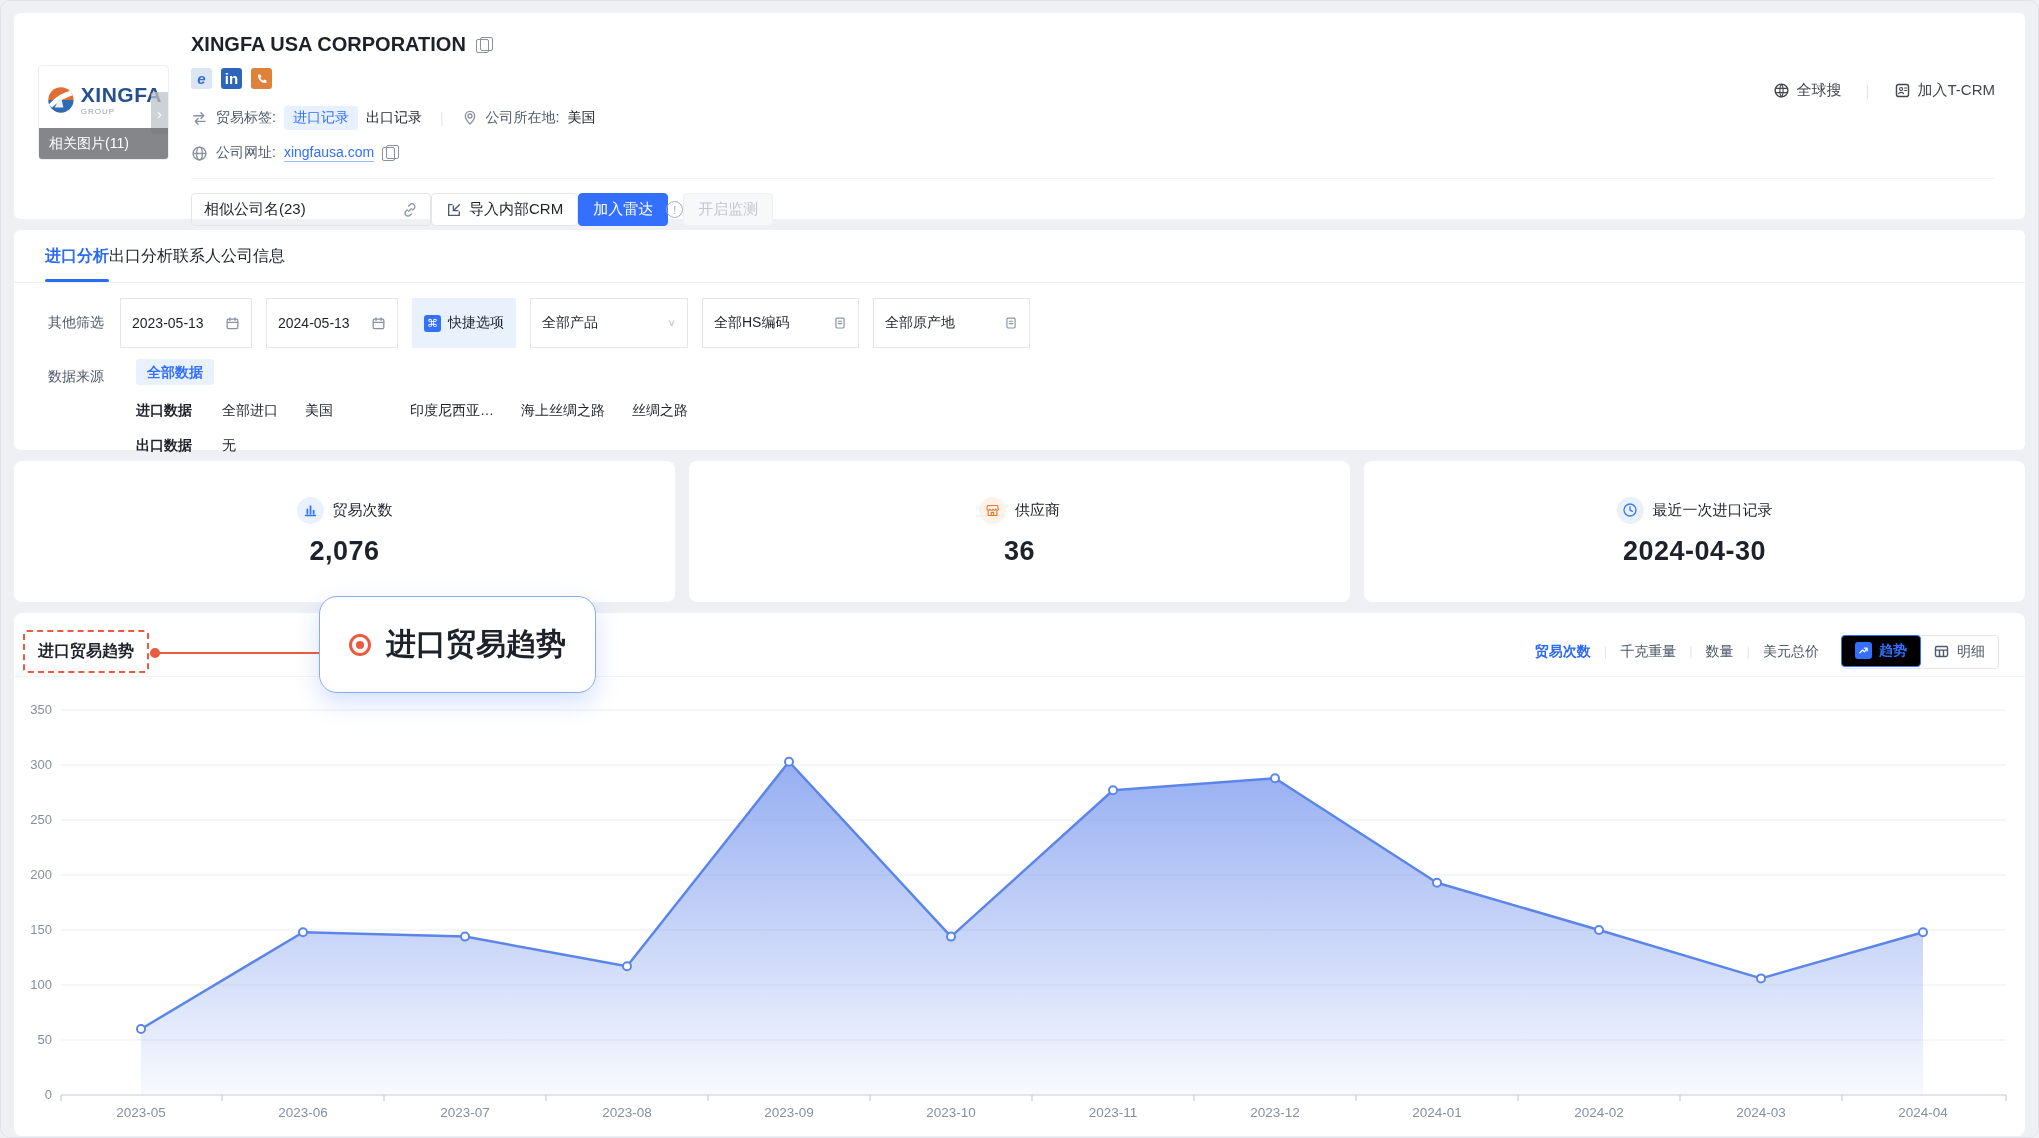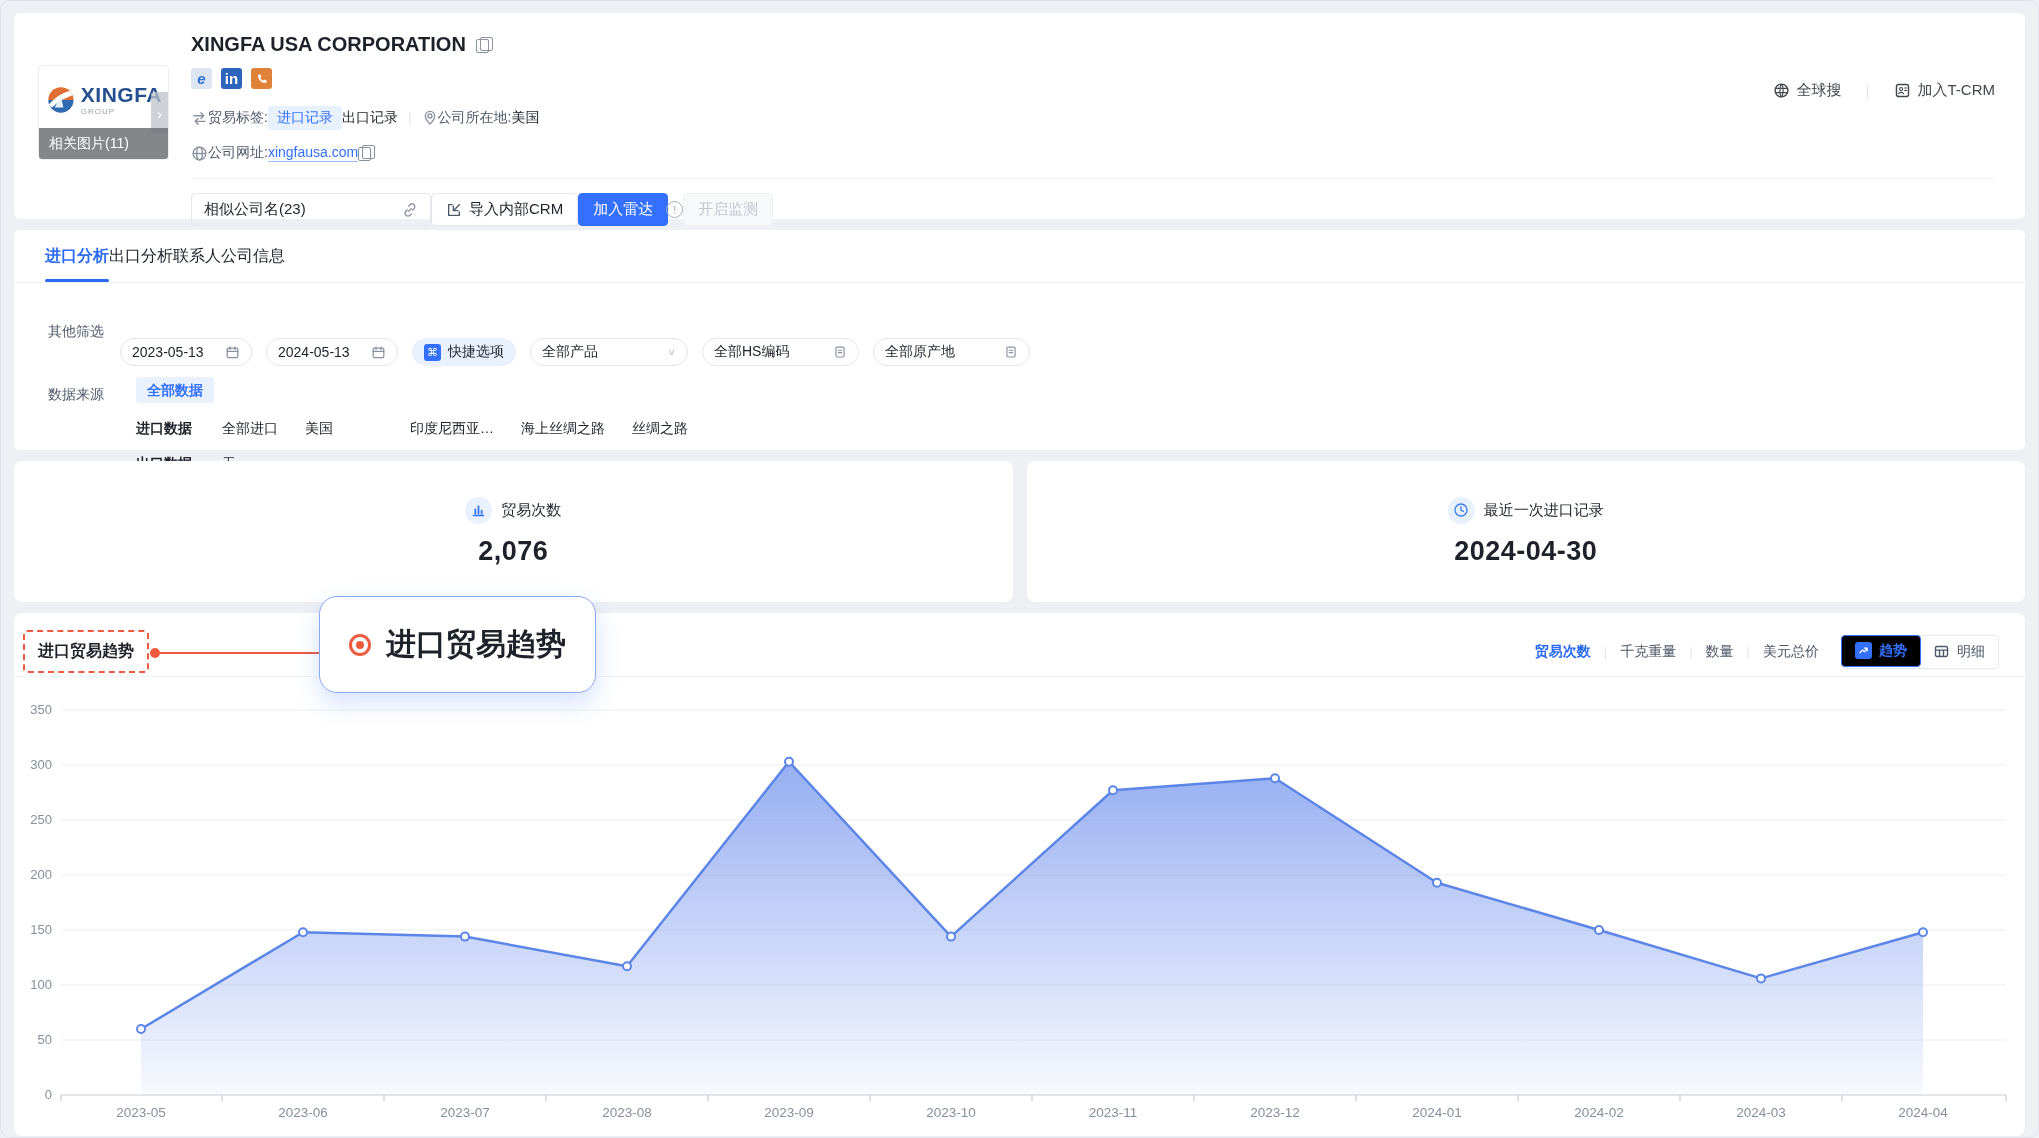--- a/index.html
+++ b/index.html
@@ -25,21 +25,21 @@
   .title-row { display: flex; align-items: center; gap: 10px; }
   .company-title { font-size: 20px; font-weight: 600; color: #1d2129; }
   .icon-copy { width: 16px; height: 16px; position: relative; display: inline-block; cursor: pointer; }
   .icon-copy::before { content:""; position:absolute; left:0; bottom:0; width:11px; height:12px; border:1.5px solid #8a919f; border-radius:2px; background:#fff;}
   .icon-copy::after { content:""; position:absolute; left:4px; top:0; width:11px; height:12px; border:1.5px solid #8a919f; border-radius:2px; }
   .social-row { display: flex; gap: 9px; margin-top: 12px; }
   .s-icon { width: 21px; height: 21px; border-radius: 3px; display: flex; align-items: center; justify-content: center; font-size: 13px; font-weight: 700; cursor: pointer; }
   .s-ie { background: #dbe5f3; color: #2f6fce; font-style: italic; font-size: 15px; }
   .s-in { background: #2d64bc; color: #fff; font-size: 15px; }
   .s-ph { background: #e0813a; color: #fff; }
-  .meta-row { display: flex; align-items: center; gap: 0; margin-top: 17px; font-size: 14px; color: #4e5969; }
+  .meta-row { display: flex; align-items: center; gap: 8px; margin-top: 17px; font-size: 14px; color: #4e5969; }
   .meta-row .val { color: #1d2129; }
   .tag-blue { background: #e8f1ff; color: #3370ff; padding: 3px 9px; border-radius: 3px; font-size: 14px; }
   .v-sep { color: #e5e6eb; margin: 0 10px; }
   .link-blue { color: #3370ff; text-decoration: none; border-bottom: 1px solid #9cbcfb; padding-bottom: 1px; cursor: pointer; }
   .head-divider { border-top: 1px solid #f2f3f5; margin-top: 16px; }
   .btn-row { display: flex; align-items: center; gap: 0; margin-top: 14px; }
   .similar-box { width: 240px; height: 33px; border: 1px solid #e5e6eb; border-radius: 4px; display: flex; align-items: center; justify-content: space-between; padding: 0 12px; font-size: 15px; color: #1d2129; cursor: pointer; }
   .btn { height: 33px; border: 1px solid #e5e6eb; border-radius: 4px; background: #fff; display: inline-flex; align-items: center; gap: 7px; padding: 0 14px; font-size: 15px; color: #1d2129; cursor: pointer; }
   .btn-primary { background: #3370ff; border-color: #3370ff; color: #fff; font-weight: 500; }
   .btn-disabled { background: #f7f8fa; border-color: #f0f1f3; color: #c2c7d0; cursor: default; }
@@ -48,21 +48,21 @@
   .tr-link { display: inline-flex; align-items: center; gap: 7px; cursor: pointer; }
 
   
   .tabs-card { margin-top: 11px; height: 220px; }
   .tabs-row { display: flex; padding: 0 31px; height: 53px; align-items: center; border-bottom: 1px solid #f0f1f3; }
   .tab { font-size: 16px; color: #1d2129; position: relative; height: 100%; display: flex; align-items: center; cursor: pointer; }
   .tab.active { color: #2a6af5; font-weight: 700; }
   .tab.active::after { content:""; position: absolute; bottom: 0; left: 0; right: 0; height: 3px; border-radius: 2px; background: #2a6af5; }
   .filters-row { display: flex; align-items: center; gap: 14px; margin: 15px 0 0 34px; }
   .f-label { font-size: 14px; color: #4e5969; margin-right: 2px; }
-  .f-box { height: 28px; border: 1px solid #e5e6eb; border-radius: 14px; background: #fff; display: inline-flex; align-items: center; justify-content: space-between; padding: 0 11px; font-size: 14px; color: #1d2129; cursor: pointer; margin-top: 40px; }
+  .f-box { height: 50px; border: 1px solid #e5e6eb; border-radius: 0; background: #fff; display: inline-flex; align-items: center; justify-content: space-between; padding: 0 11px; font-size: 14px; color: #1d2129; cursor: pointer; }
   .f-date { width: 132px; }
   .f-quick { background: #e9f1fd; border: none; gap: 7px; padding: 0 12px; }
   .cmd-chip { width: 17px; height: 17px; background: #3370ff; border-radius: 3px; color:#fff; font-size: 11px; display:flex; align-items:center; justify-content:center; }
   .f-select { width: 158px; color: #1d2129; }
   .f-doc { width: 157px; }
   .chev { color: #c2c7d0; font-size: 12px; transform: scaleY(.8); }
   .ds-block { display: flex; margin: 16px 0 0 34px; font-size: 14px; }
   .ds-label { width: 88px; color: #4e5969; padding-top: 4px; }
   .chip-alldata { background: #e9f1fd; color: #3370ff; font-weight: 600; padding: 5px 11px; border-radius: 3px; cursor: pointer; }
   .ds-row { display: flex; align-items: center; margin-top: 20px; }
@@ -281,20 +281,32 @@
       <div class="stat-head">
         <span class="stat-ic ic-blue-bg">
           <svg width="15" height="15" viewBox="0 0 24 24">
               <path d="M4 20 H20" stroke="#3370ff" stroke-width="2.4" stroke-linecap="round"></path>
               <path d="M7 17 V10 M12 17 V5 M17 17 V12" stroke="#3370ff" stroke-width="2.8" stroke-linecap="round"></path>
             </svg>
         </span>
         <span class="stat-label">贸易次数</span>
       </div>
       <div class="stat-value">2,076</div>
+    </div>
+    <div class="stat-card">
+      <div class="stat-head">
+        <span class="stat-ic ic-orange-bg">
+          <svg width="15" height="15" viewBox="0 0 24 24">
+              <path d="M4 4 H20 M4 4 L3 9 C3 10.5 4.2 11.5 5.7 11.5 C7 11.5 8 10.6 8 9.5 C8 10.6 9 11.5 10.3 11.5 C11.7 11.5 12.7 10.6 12.7 9.5 C12.7 10.6 13.7 11.5 15 11.5 C16.3 11.5 17.3 10.6 17.3 9.5 C17.3 10.6 18.3 11.5 19.7 11.5 C21 11.5 22 10.5 21 9 L20 4" fill="none" stroke="#e2762e" stroke-width="1.8" stroke-linejoin="round"></path>
+              <path d="M5 12 V20 H19 V12 M10 20 V15 H14 V20" fill="none" stroke="#e2762e" stroke-width="1.8" stroke-linejoin="round"></path>
+            </svg>
+        </span>
+        <span class="stat-label">供应商</span>
+      </div>
+      <div class="stat-value">36</div>
     </div>
     <div class="stat-card">
       <div class="stat-head">
         <span class="stat-ic ic-blue-bg">
           <svg width="16" height="16" viewBox="0 0 24 24">
               <circle cx="12" cy="12" r="9" fill="none" stroke="#3b7bf0" stroke-width="2"></circle>
               <path d="M12 7 V12 L15.5 14" stroke="#3b7bf0" stroke-width="2" fill="none" stroke-linecap="round"></path>
             </svg>
         </span>
         <span class="stat-label">最近一次进口记录</span>

